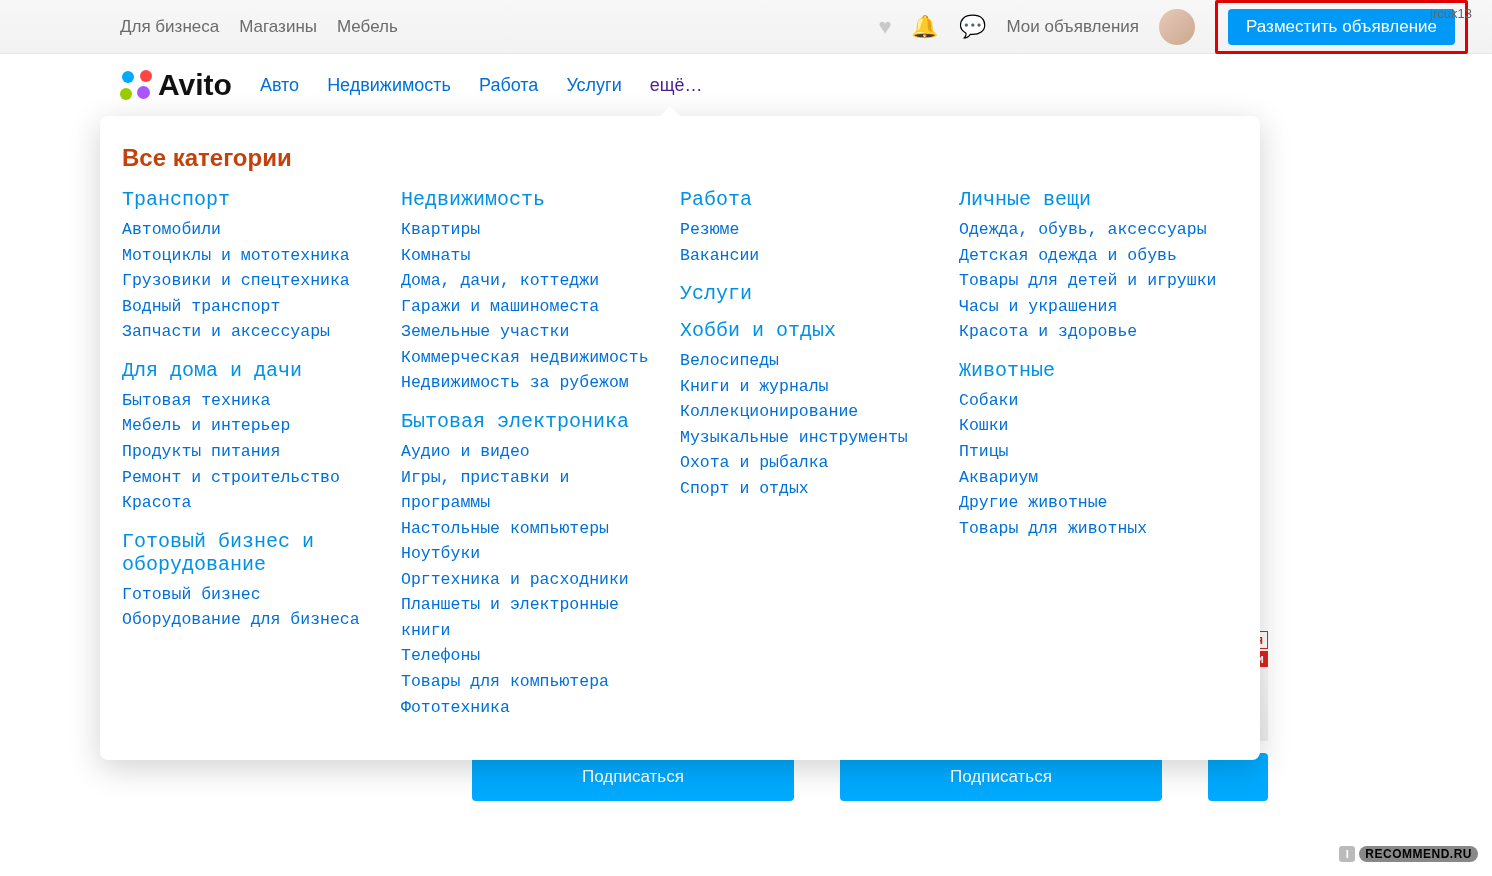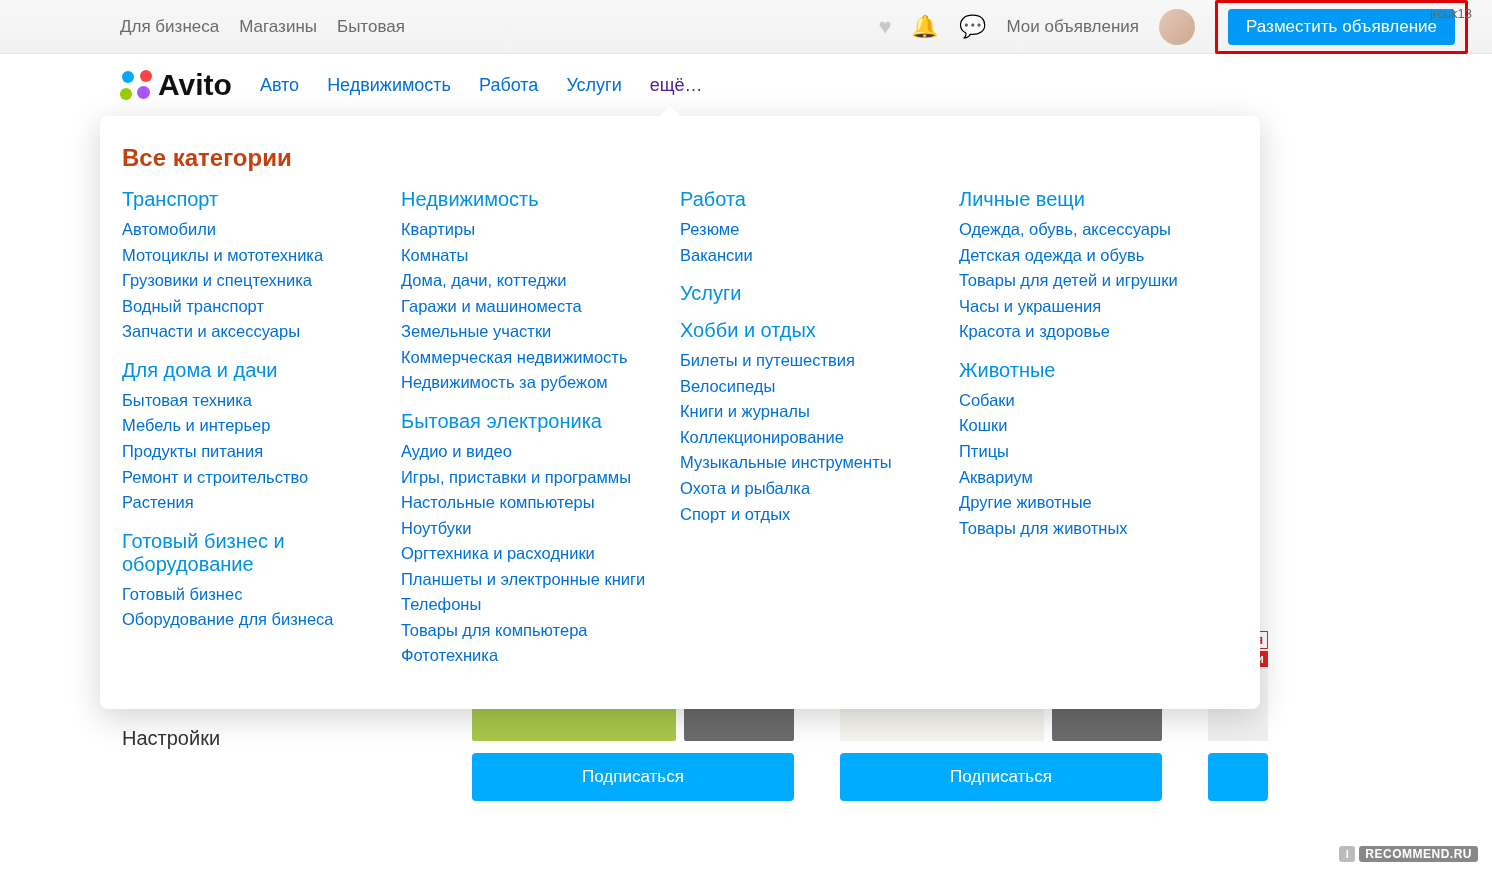--- a/index.html
+++ b/index.html
@@ -19,21 +19,21 @@
   .ld1 { width: 12px; height: 12px; background: #0af; top: 1px; left: 2px; }
   .ld2 { width: 12px; height: 12px; background: #f44; top: 0; right: 0; }
   .ld3 { width: 12px; height: 12px; background: #9c0; bottom: 0; left: 0; }
   .ld4 { width: 13px; height: 13px; background: #a5f; bottom: 1px; right: 2px; }
   .navlink { color: #0070d9; font-size: 18px; text-decoration: none; cursor: pointer; }
   .navlink.more { color: #4c1d95; }
   .mega { position: absolute; top: 116px; left: 100px; width: 1160px; background: #fff; border-radius: 8px; box-shadow: 0 8px 32px rgba(0,0,0,.18); padding: 28px 22px 40px 22px; z-index: 20; }
   .mega::before { content: ""; position: absolute; top: -10px; left: 560px; border: 10px solid transparent; border-bottom-color: #fff; border-top: none; }
   .mega-title { color: #c2410c; font-size: 24px; font-weight: 600; margin-bottom: 16px; }
   .mega-cols { display: flex; gap: 0; }
-  .mega-col { flex: 1; padding-right: 20px; }
+  .mega-col { flex: 1; padding-right: 20px; font-family: Liberation Mono, monospace; }
   .cat-head { color: #0091e4; font-size: 20px; margin: 14px 0 6px; display: block; text-decoration: none; cursor: pointer; }
   .cat-head.first { margin-top: 0; }
   .cat-link { display: block; color: #0070d9; font-size: 16.5px; line-height: 1.55; text-decoration: none; cursor: pointer; }
   .sidebar { position: absolute; top: 660px; left: 122px; display: flex; flex-direction: column; gap: 44px; }
   .sidebar a { font-size: 20px; color: #333; text-decoration: none; }
   .cards { position: absolute; top: 627px; left: 472px; display: flex; gap: 46px; }
   .carousel-arrow { position: absolute; width: 40px; height: 40px; border-radius: 50%; background: #fff; box-shadow: 0 2px 8px rgba(0,0,0,.25); display: flex; align-items: center; justify-content: center; font-size: 22px; color: #555; cursor: pointer; z-index: 10; }
   .arrow-left { top: 632px; left: 444px; }
   .arrow-right { top: 632px; left: 1206px; }
   .card { width: 322px; display: flex; flex-direction: column; }
@@ -41,33 +41,33 @@
   .card-img { flex: 1; background: linear-gradient(140deg,#e8e4dc,#c7c0b0); border-radius: 2px; }
   .card-badge { width: 110px; background: #6b6b6b; color: #fff; display: flex; flex-direction: column; align-items: center; justify-content: center; border-radius: 2px; font-size: 15px; }
   .card-badge .cnt { font-size: 22px; font-weight: 600; }
   .card-btn { margin-top: 12px; background: #00aaff; color: #fff; border: none; height: 48px; border-radius: 4px; font-size: 17px; cursor: pointer; }
   .card.partial { width: 60px; overflow: hidden; }
   .sideimg { width: 60px; height: 114px; background: linear-gradient(#fff,#eee); position: relative; }
   .sideimg .t1 { position: absolute; top: 4px; right: 0; background: #fff; color: #d22; font-weight: 700; font-size: 12px; padding: 1px 4px; border: 1px solid #d22; }
   .sideimg .t2 { position: absolute; top: 24px; right: 0; background: #d22; color: #fff; font-weight: 700; font-size: 12px; padding: 1px 4px; }
   .watermark { position: absolute; bottom: 14px; right: 14px; font-size: 12px; color: #999; display: flex; align-items: center; gap: 4px; }
   .watermark .wm1 { background: #bbb; color: #fff; width: 16px; height: 16px; border-radius: 3px; display: inline-flex; align-items: center; justify-content: center; font-size: 11px; font-weight: 700; }
-  .watermark .wm2 { background: #888; color: #ffffff; padding: 1px 6px; border-radius: 3px; font-weight: 600; letter-spacing: .5px; }
+  .watermark .wm2 { background: #888; color: #000000; padding: 1px 6px; border-radius: 8px; font-weight: 600; letter-spacing: .5px; }
   .kitchen-green { background: linear-gradient(180deg,#f0ede4 40%,#a8c84a 40%); }
   .kitchen-white { background: linear-gradient(180deg,#e8e5de 40%,#f5f3ee 40%); }
 </style>
 </head>
 <body>
 
 <div class="username">jrcuk13</div>
 
 <div class="topbar">
   <a>Для бизнеса</a>
   <a>Магазины</a>
-  <a>Бытовая</a>
+  <a>Мебель</a>
   <div class="spacer"></div>
   <span class="ico">♥</span>
   <span class="ico">🔔</span>
   <span class="ico">💬</span>
   <a>Мои объявления</a>
   <span class="avatar"></span>
   <div class="post-btn-wrap">
     <button class="post-btn">Разместить объявление</button>
   </div>
 </div>
@@ -97,21 +97,21 @@
       <a class="cat-link">Автомобили</a>
       <a class="cat-link">Мотоциклы и мототехника</a>
       <a class="cat-link">Грузовики и спецтехника</a>
       <a class="cat-link">Водный транспорт</a>
       <a class="cat-link">Запчасти и аксессуары</a>
       <a class="cat-head">Для дома и дачи</a>
       <a class="cat-link">Бытовая техника</a>
       <a class="cat-link">Мебель и интерьер</a>
       <a class="cat-link">Продукты питания</a>
       <a class="cat-link">Ремонт и строительство</a>
-      <a class="cat-link">Растения</a>
+      <a class="cat-link">Красота</a>
       <a class="cat-head">Готовый бизнес и оборудование</a>
       <a class="cat-link">Готовый бизнес</a>
       <a class="cat-link">Оборудование для бизнеса</a>
     </div>
     <div class="mega-col">
       <a class="cat-head first">Недвижимость</a>
       <a class="cat-link">Квартиры</a>
       <a class="cat-link">Комнаты</a>
       <a class="cat-link">Дома, дачи, коттеджи</a>
       <a class="cat-link">Гаражи и машиноместа</a>
@@ -128,21 +128,20 @@
       <a class="cat-link">Телефоны</a>
       <a class="cat-link">Товары для компьютера</a>
       <a class="cat-link">Фототехника</a>
     </div>
     <div class="mega-col">
       <a class="cat-head first">Работа</a>
       <a class="cat-link">Резюме</a>
       <a class="cat-link">Вакансии</a>
       <a class="cat-head">Услуги</a>
       <a class="cat-head">Хобби и отдых</a>
-      <a class="cat-link">Билеты и путешествия</a>
       <a class="cat-link">Велосипеды</a>
       <a class="cat-link">Книги и журналы</a>
       <a class="cat-link">Коллекционирование</a>
       <a class="cat-link">Музыкальные инструменты</a>
       <a class="cat-link">Охота и рыбалка</a>
       <a class="cat-link">Спорт и отдых</a>
     </div>
     <div class="mega-col">
       <a class="cat-head first">Личные вещи</a>
       <a class="cat-link">Одежда, обувь, аксессуары</a>

